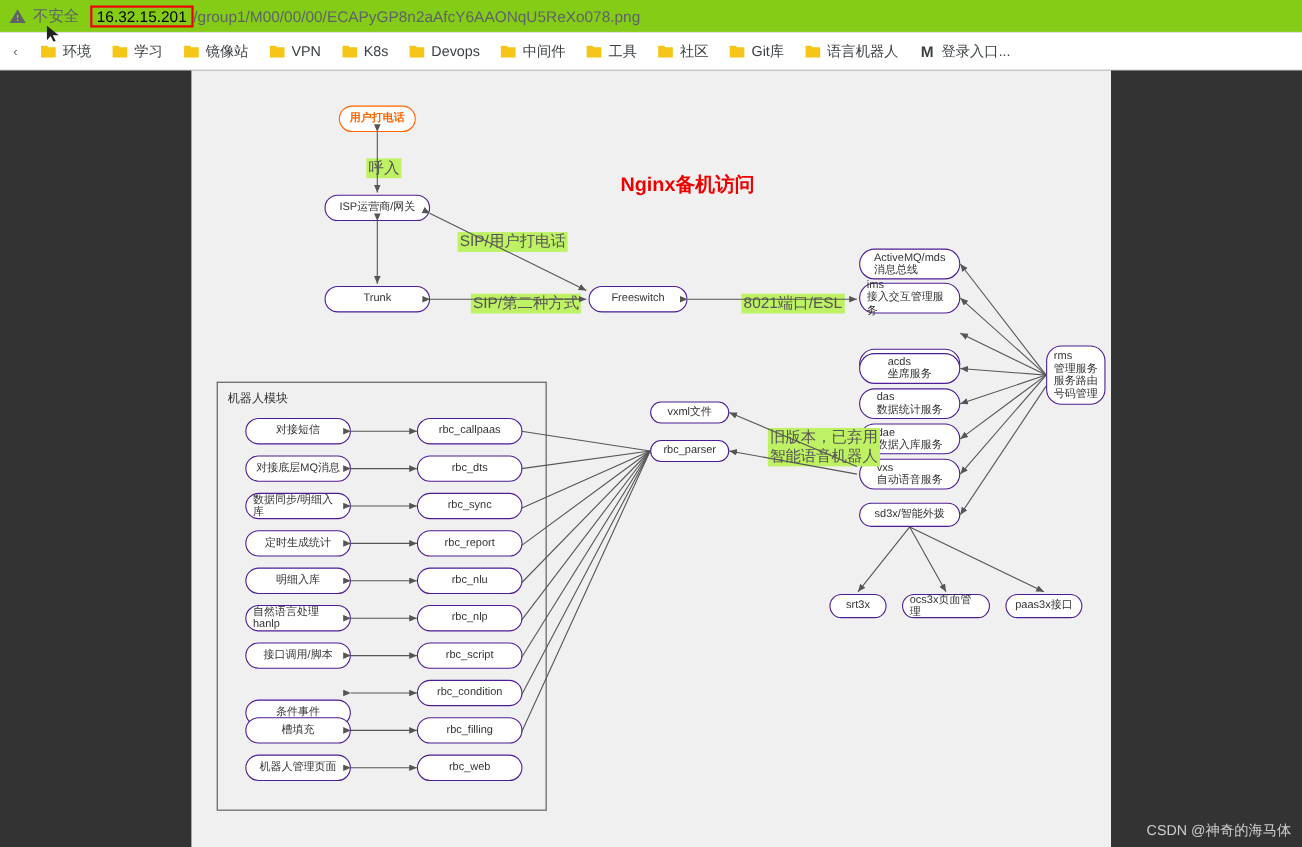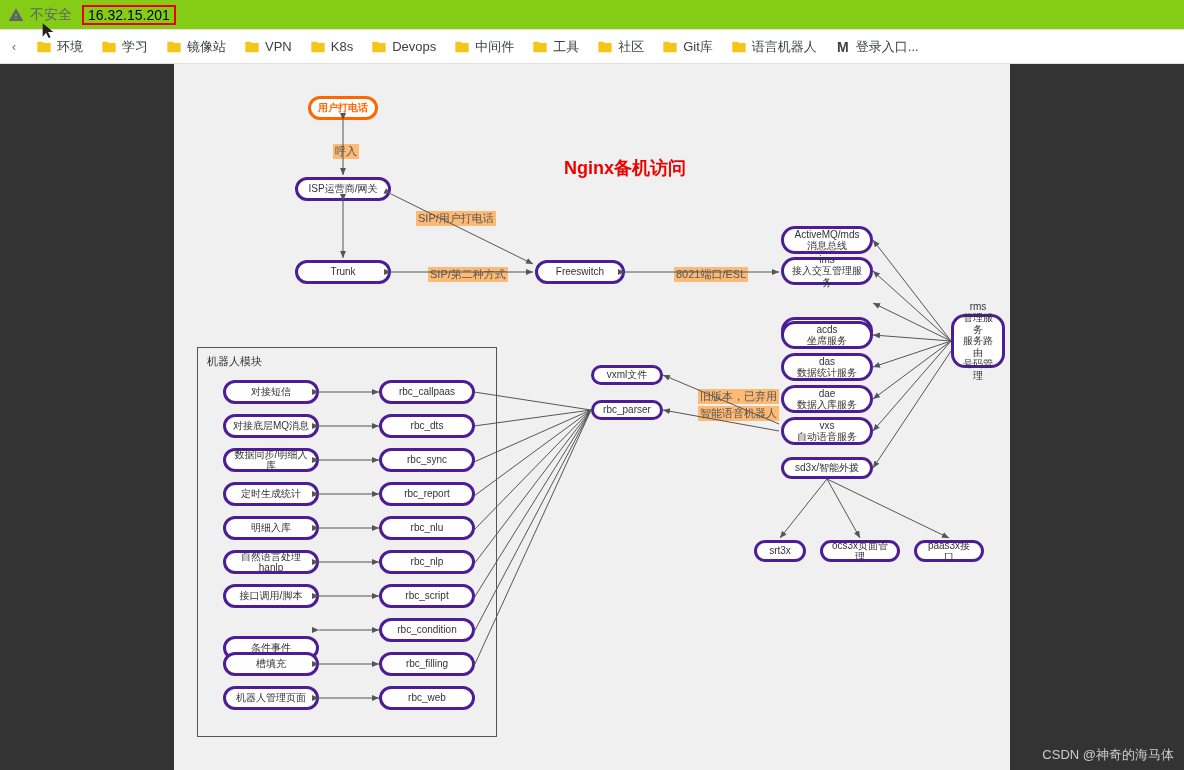--- a/index.html
+++ b/index.html
@@ -59,29 +59,29 @@
     justify-content: center;
   }
   .diagram-canvas {
     position: relative;
     width: 836px;
     height: 100%;
     background: #f0f0f0;
   }
   .node {
     position: absolute;
-    border: 3px solid #4c1d95;
+    border: 1px solid #4c1d95;
     border-radius: 14px;
     background: #fff;
     font-size: 10px;
     color: #333;
     display: flex;
     align-items: center;
     justify-content: center;
-    text-align: center;
+    text-align: left;
     padding: 2px 6px;
     line-height: 1.15;
     white-space: pre-line;
   }
   .node.orange { border-color: #f60; color: #f60; font-weight: bold; }
   .main-title {
     position: absolute;
     color: #e00;
     font-weight: bold;
     font-size: 18px;
@@ -91,23 +91,23 @@
     border: 1px solid #555;
     background: transparent;
   }
   .robot-title {
     position: absolute;
     font-size: 11px;
     color: #333;
   }
   .edge-label {
     position: absolute;
-    font-size: 11px;
+    font-size: 14px;
     color: #555;
-    background: #fdba74;
+    background: #bef264;
     padding: 0 2px;
     white-space: nowrap;
   }
   svg.edges {
     position: absolute;
     left: 0; top: 0;
     width: 100%; height: 100%;
     pointer-events: none;
   }
   .watermark {
@@ -121,20 +121,21 @@
 </head>
 <body>
 
 <div class="address-bar">
   <svg class="warn-icon" viewBox="0 0 24 24">
       <path d="M1 21h22L12 2 1 21zm12-3h-2v-2h2v2zm0-4h-2v-4h2v4z"></path>
     </svg>
   <span>不安全</span>
   <span style="width:10px"></span>
   <span class="url-highlight">16.32.15.201</span>
+  <span class="url-rest">/group1/M00/00/00/ECAPyGP8n2aAfcY6AAONqU5ReXo078.png</span>
 </div>
 <svg class="cursor-icon" viewBox="0 0 24 24">
     <path d="M4 2l0 20 5-6 4 8 3-1-4-8 8 0z"></path>
   </svg>
 
 <div class="bookmarks">
   <span class="lead">‹</span>
 
 <div class="bm">
       <svg class="folder-icon" viewBox="0 0 24 24">

